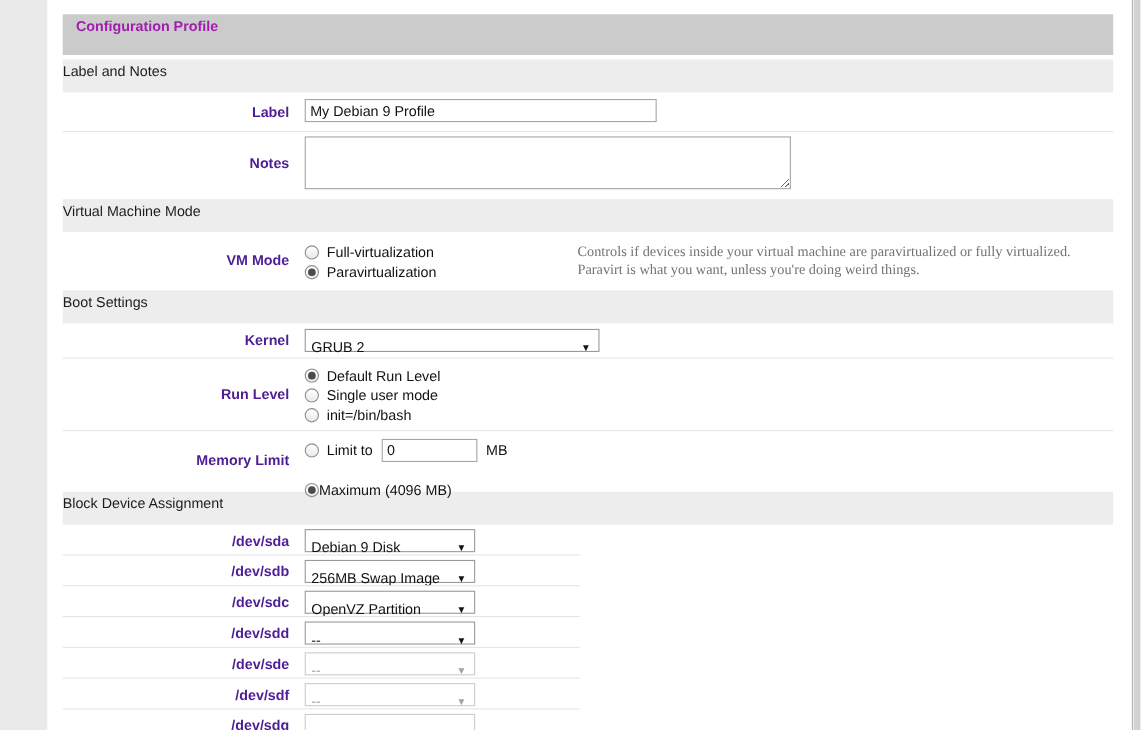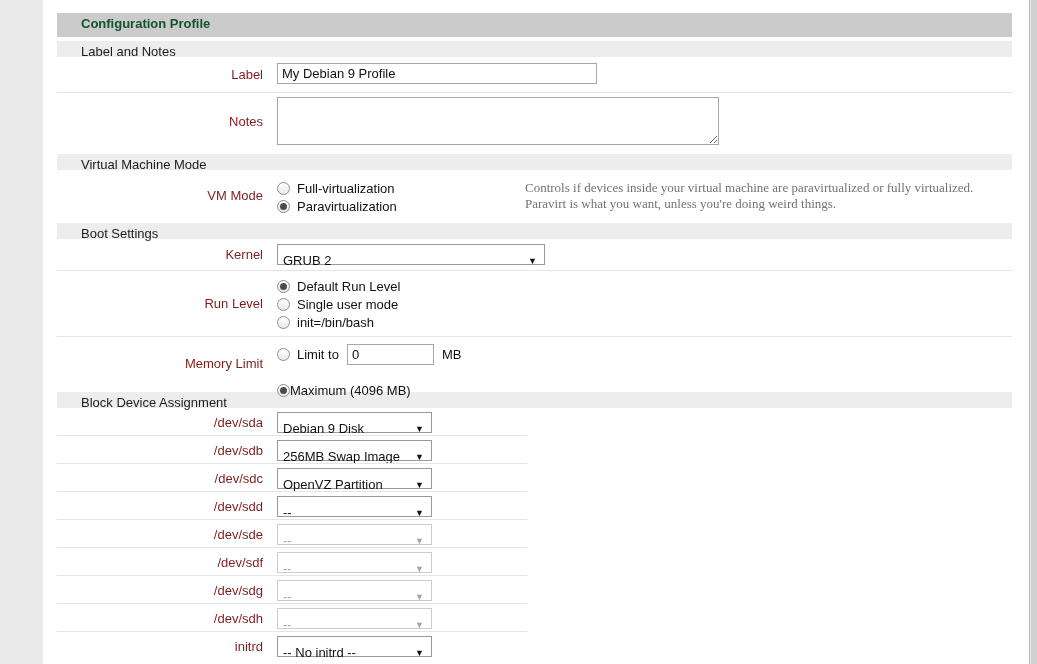--- a/index.html
+++ b/index.html
@@ -7,28 +7,28 @@
               font-family:"Liberation Sans","DejaVu Sans",sans-serif; font-size:13px; color:#111; }
   .viewport { position:relative; width:1037px; height:664px; background:#fff; overflow:hidden; }
 
   .left-strip { position:absolute; left:0; top:0; width:43px; height:664px; background:#eaeaea; }
   .scrollbar  { position:absolute; right:0; top:0; width:8px; height:664px; background:#ececec;
                 border-left:1px solid #b4b4b4; }
   .scrollbar .thumb { position:absolute; left:1px; top:0; width:6px; height:664px; background:#d2d2d2; }
 
   .content { position:absolute; left:57px; top:13px; width:955px; }
 
-  .main-header { height:24px; line-height:21px; background:#cbcbcb; font-weight:bold; padding-left:24px; color:#14532d; }
+  .main-header { height:37px; line-height:21px; background:#cbcbcb; font-weight:bold; padding-left:12px; color:#a21caf; }
   .gap4 { height:4px; } .gap3 { height:3px; } .gap2 { height:2px; }
-  .sub-header { height:16px; line-height:22px; background:#ededed; padding-left:24px; color:#1c1c1c; }
+  .sub-header { height:30px; line-height:22px; background:#ededed; padding-left:0; color:#1c1c1c; }
 
   .row { display:flex; position:relative; }
   .row.hline { border-bottom:1px solid #e5e5e5; }
   .lbl { width:213px; flex:none; display:flex; align-items:center; justify-content:flex-end;
-         padding-right:7px; font-weight:normal; color:#7f1d1d; }
+         padding-right:7px; font-weight:bold; color:#4c1d95; }
   .field { flex:1; position:relative; padding-left:7px; }
 
   .row-label  { height:36px; }
   .row-notes  { height:57px; }
   .row-vm     { height:50px; }
   .row-kernel { height:32px; }
   .row-runlvl { height:66px; }
   .row-mem    { height:53px; }
   .row-dev    { height:28px; }
   .row-dev::after { content:""; position:absolute; left:0; bottom:0; width:470px; height:0;

